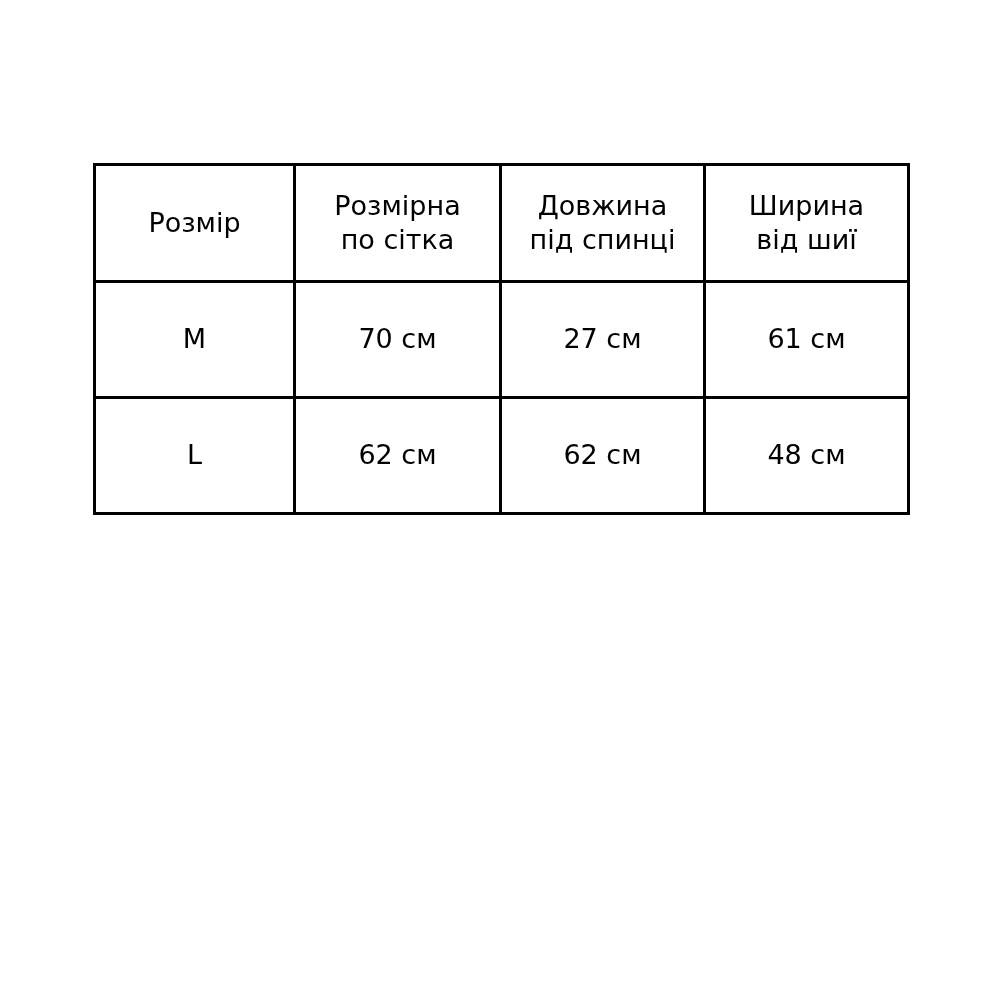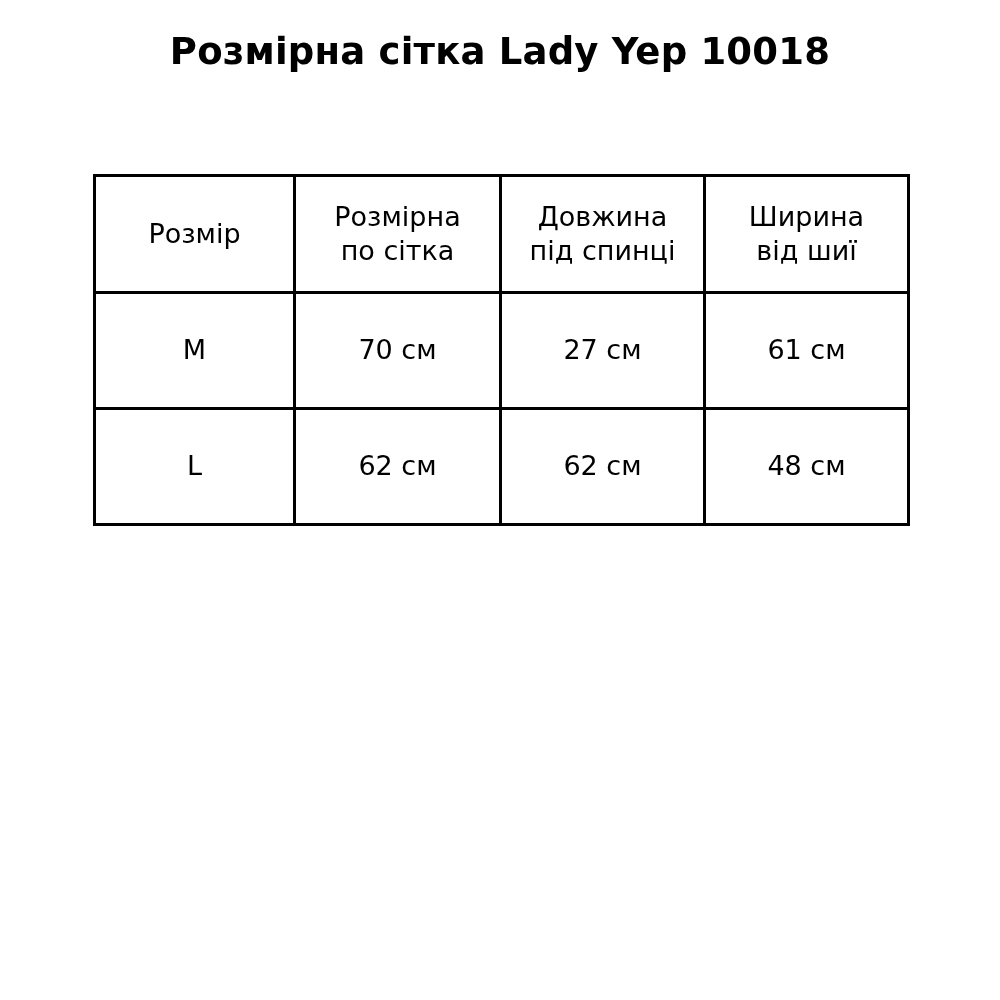--- a/index.html
+++ b/index.html
@@ -27,21 +27,21 @@
     left: 0;
     width: 1000px;
     text-align: center;
     font-size: 37px;
     font-weight: bold;
     letter-spacing: 0.2px;
     line-height: 1.2;
   }
   .size-table {
     position: absolute;
-    top: 174px;
+    top: 163px;
     left: 93px;
     width: 814px;
     border-collapse: collapse;
     table-layout: fixed;
   }
   .size-table td,
   .size-table th {
     border: 3px solid #000000;
     text-align: center;
     vertical-align: middle;
@@ -62,21 +62,20 @@
   .col-len   { width: 206px; }
   .col-width { width: 204px; }
   .col-sleev { width: 204px; }
   .hdr-line { display: block; }
 </style>
 </head>
 <body>
 
 <div class="page">
 
-  <div class="title">Розмірна сітка Lady Yep 10018</div>
 
   <table class="size-table">
     <colgroup>
       <col class="col-size">
       <col class="col-len">
       <col class="col-width">
       <col class="col-sleev">
     </colgroup>
     <thead>
       <tr>

